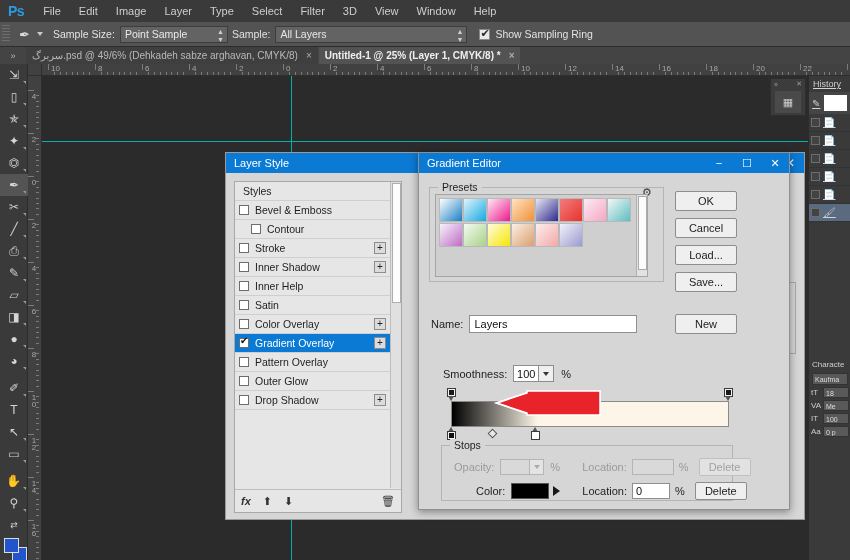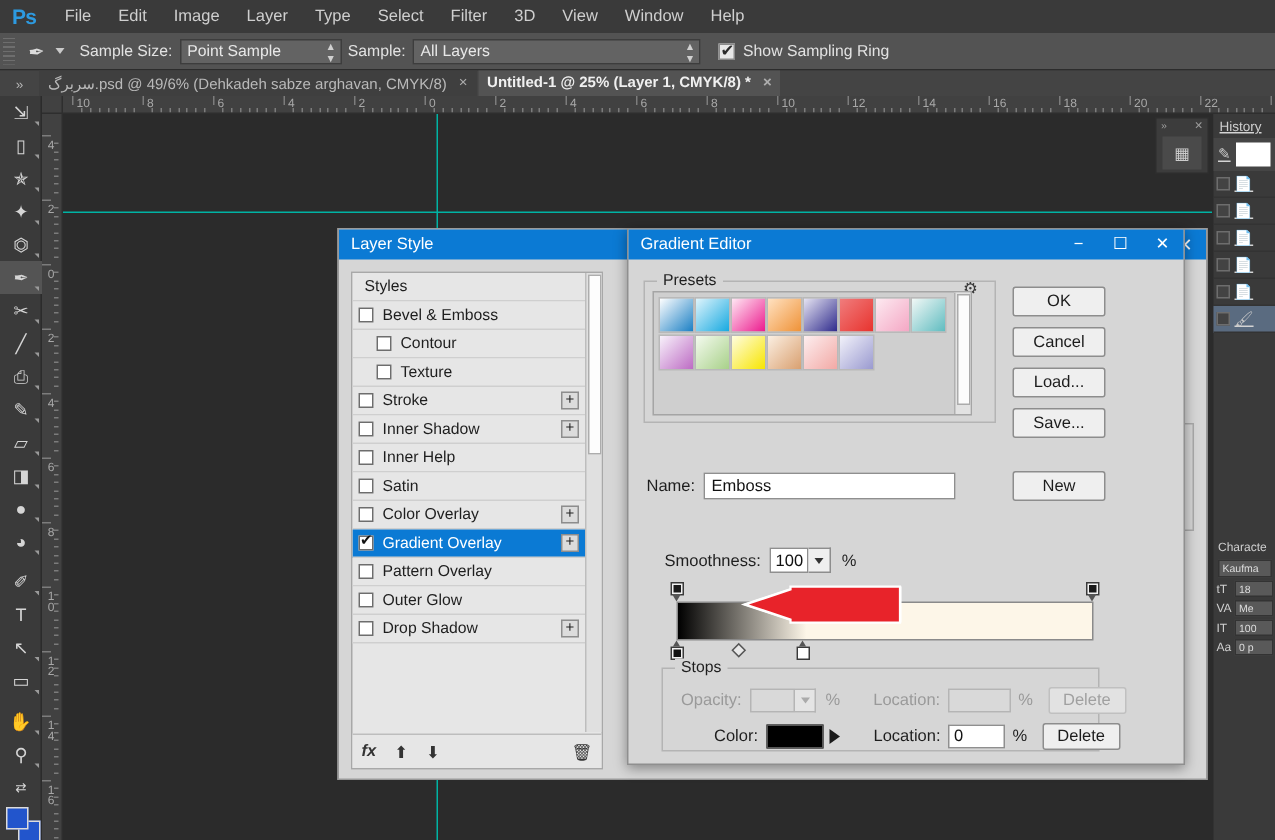--- a/index.html
+++ b/index.html
@@ -693,24 +693,20 @@
               <span>Styles</span>
             </div>
             <div class="ls-item">
               <span class="ls-chk"></span>
               <span>Bevel &amp; Emboss</span>
             </div>
             <div class="ls-item indent">
               <span class="ls-chk"></span>
               <span>Contour</span>
             </div>
-            <div class="ls-item indent">
-              <span class="ls-chk"></span>
-              <span>Texture</span>
-            </div>
             <div class="ls-item">
               <span class="ls-chk"></span>
               <span>Stroke</span>
               <span class="ls-plus">+</span>
             </div>
             <div class="ls-item">
               <span class="ls-chk"></span>
               <span>Inner Shadow</span>
               <span class="ls-plus">+</span>
             </div>
@@ -812,21 +808,21 @@
 
       <div class="ge-btns">
         <div class="ge-btn">OK</div>
         <div class="ge-btn">Cancel</div>
         <div class="ge-btn">Load...</div>
         <div class="ge-btn">Save...</div>
       </div>
 
       <div class="name-row">
         <span class="name-lbl">Name:</span>
-        <span class="name-input">Emboss</span>
+        <span class="name-input">Layers</span>
       </div>
       <div class="ge-btn btn-new">New</div>
 
 
       <div class="smooth-row">
         <span class="name-lbl">Smoothness:</span>
         <span class="num-in">100</span>
         <span class="drop-btn">
             <i></i>
           </span>

